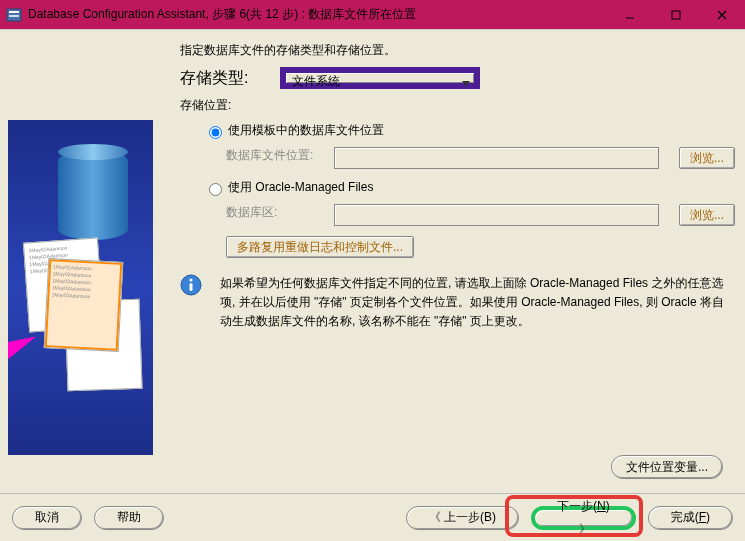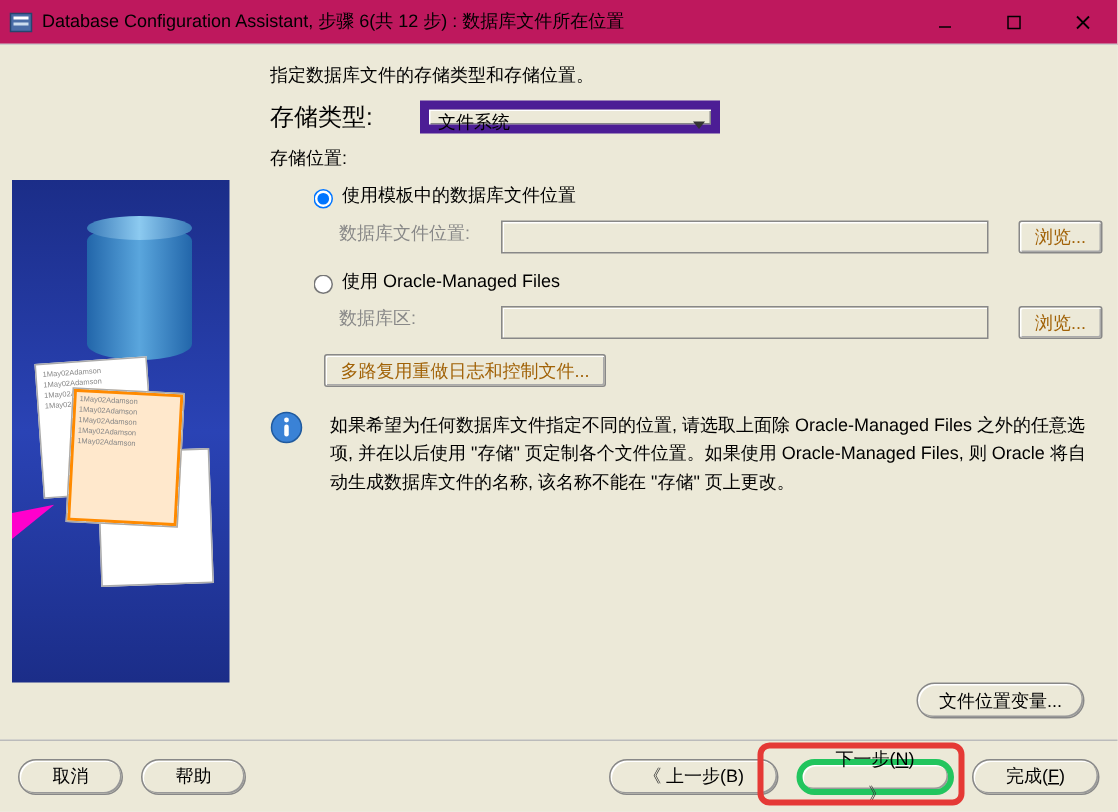--- a/index.html
+++ b/index.html
@@ -115,21 +115,21 @@
         <input type="radio" name="loc" style="">
         <span>使用 Oracle-Managed Files</span>
       </label>
       <div class="field-row">
         <div class="field-label">数据库区:</div>
         <div class="field-input"></div>
         <div class="btn-inset disabled">
             <span>浏览...</span>
           </div>
       </div>
-      <div class="field-row" style="margin-left:12px;">
+      <div class="field-row" style="margin-left:22px;">
         <div class="btn-inset disabled">
             <span>多路复用重做日志和控制文件...</span>
           </div>
       </div>
     </div>
 
     <div class="info-block">
       <span class="info-icon">
         <svg viewBox="0 0 22 22">
             <circle cx="11" cy="11" r="10" fill="#3a82d6" stroke="#205a9e"></circle>

